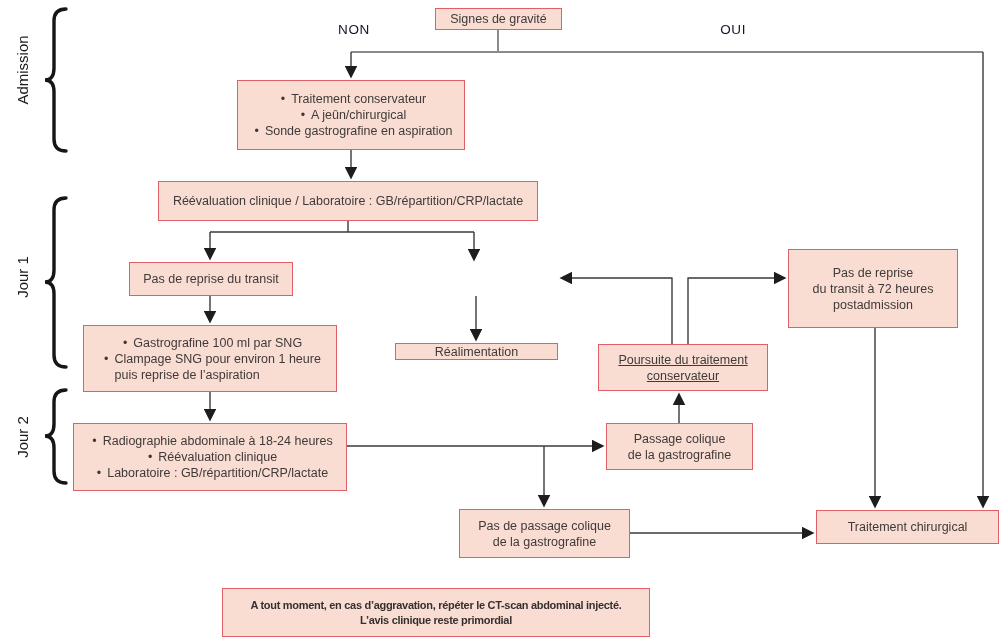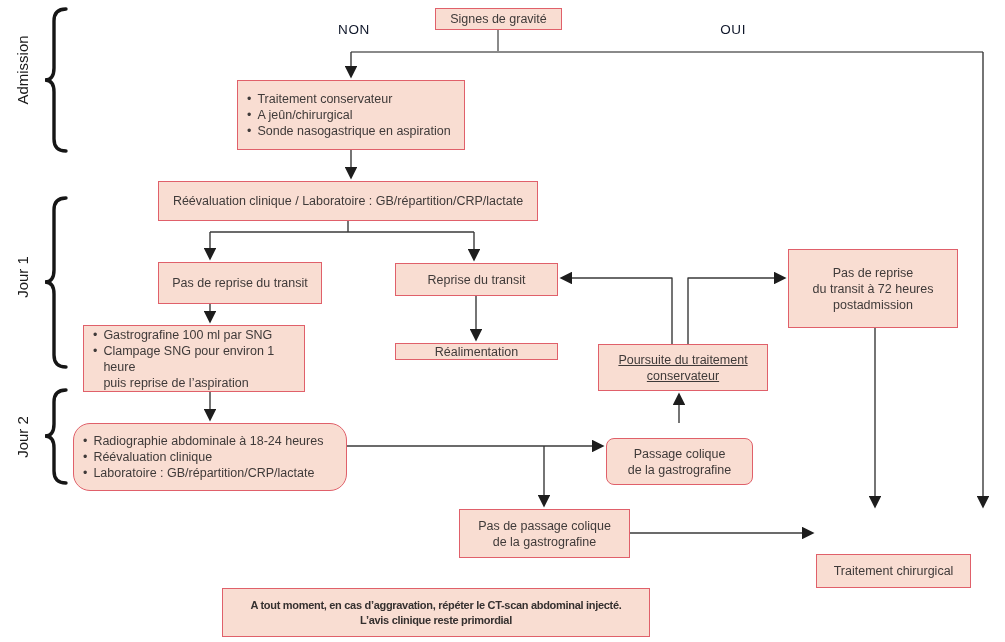--- a/index.html
+++ b/index.html
@@ -4,21 +4,21 @@
 <style>
   html,body{margin:0;padding:0;background:#ffffff;}
   #stage{position:relative;width:1005px;height:642px;background:#ffffff;
          font-family:"Liberation Sans", sans-serif;overflow:hidden;}
   svg.overlay{position:absolute;left:0;top:0;width:1005px;height:642px;}
   .box{position:absolute;box-sizing:border-box;background:#f9ddd2;border:1.5px solid #e0606a;
        color:#3f3a39;font-size:12.5px;line-height:1.28;display:flex;align-items:center;
        justify-content:center;text-align:center;}
   .prel{white-space:pre-line;}
   .nowrap{white-space:nowrap;}
-  .bullets{flex-direction:column;align-items:flex-start;justify-content:center;
+  .bullets{flex-direction:column;align-items:center;justify-content:center;
            text-align:left;padding:3px 4px 3px 9px;}
   .bullet{display:flex;gap:6px;}
   .bullet::before{content:"•";flex:0 0 auto;color:#3f3a39;}
   .blabel{position:absolute;font-size:13.5px;letter-spacing:.6px;color:#0f172a;
           width:60px;text-align:center;}
   .stage-label{position:absolute;font-size:15px;color:#1a1a1a;white-space:nowrap;
                transform:translate(-50%,-50%) rotate(-90deg);}
   .note{font-weight:bold;font-size:11px;letter-spacing:-0.3px;border-width:1.8px;
         color:#35302f;flex-direction:column;}
 </style>
@@ -78,37 +78,34 @@
   </div>
 
   <div class="box bullets" style="left:237px;top:80px;width:228px;height:70px;">
     <div class="bullet">
         <span>Traitement conservateur</span>
       </div>
     <div class="bullet">
         <span>A jeûn/chirurgical</span>
       </div>
     <div class="bullet">
-        <span>Sonde nasogastrique en aspiration</span>
+        <span>Sonde gastrografine en aspiration</span>
       </div>
   </div>
 
   <div class="box" style="left:158px;top:181px;width:380px;height:40px;">
     <span class="nowrap">Réévaluation clinique / Laboratoire : GB/répartition/CRP/lactate</span>
   </div>
 
-  <div class="box" style="left:129px;top:262px;width:164px;height:42px;margin-left:29px;">
+  <div class="box" style="left:129px;top:262px;width:164px;height:34px;">
     <span class="nowrap">Pas de reprise du transit</span>
   </div>
 
-  <div class="box" style="left:395px;top:263px;width:163px;height:33px;">
-    <span class="nowrap">Reprise du transit</span>
-  </div>
 
-  <div class="box bullets" style="left:83px;top:325px;width:222px;height:67px;">
+  <div class="box bullets" style="left:83px;top:325px;width:254px;height:67px;">
     <div class="bullet">
         <span>Gastrografine 100 ml par SNG</span>
       </div>
     <div class="bullet">
         <span class="prel">Clampage SNG pour environ 1 heure
 puis reprise de l’aspiration</span>
       </div>
   </div>
 
   <div class="box" style="left:395px;top:343px;width:163px;height:17px;">
@@ -119,43 +116,43 @@
     <span class="prel">Poursuite du traitement
 conservateur</span>
   </div>
 
   <div class="box" style="left:788px;top:249px;width:170px;height:79px;">
     <span class="prel">Pas de reprise
 du transit à 72 heures
 postadmission</span>
   </div>
 
-  <div class="box bullets" style="left:73px;top:423px;width:274px;height:68px;border-radius:17px;">
+  <div class="box bullets" style="left:73px;top:423px;width:274px;height:68px;">
     <div class="bullet">
         <span>Radiographie abdominale à 18-24 heures</span>
       </div>
     <div class="bullet">
         <span>Réévaluation clinique</span>
       </div>
     <div class="bullet">
         <span>Laboratoire : GB/répartition/CRP/lactate</span>
       </div>
   </div>
 
-  <div class="box" style="left:606px;top:438px;width:147px;height:47px;border-radius:8px;">
+  <div class="box" style="left:606px;top:423px;width:147px;height:47px;">
     <span class="prel">Passage colique
 de la gastrografine</span>
   </div>
 
   <div class="box" style="left:459px;top:509px;width:171px;height:49px;">
     <span class="prel">Pas de passage colique
 de la gastrografine</span>
   </div>
 
-  <div class="box" style="left:816px;top:510px;width:155px;height:34px;margin-top:44px;">
+  <div class="box" style="left:816px;top:510px;width:183px;height:34px;">
     <span class="nowrap">Traitement chirurgical</span>
   </div>
 
   <div class="box note" style="left:222px;top:588px;width:428px;height:49px;">
     <div class="nowrap">A tout moment, en cas d’aggravation, répéter le CT-scan abdominal injecté.</div>
     <div class="nowrap">L’avis clinique reste primordial</div>
   </div>
 
 </div>
 

